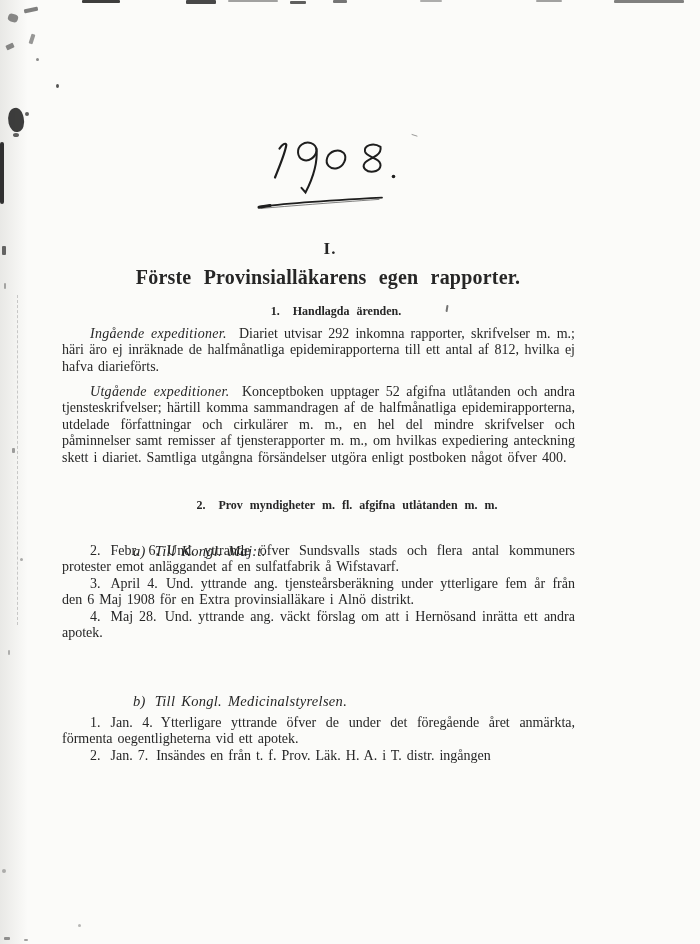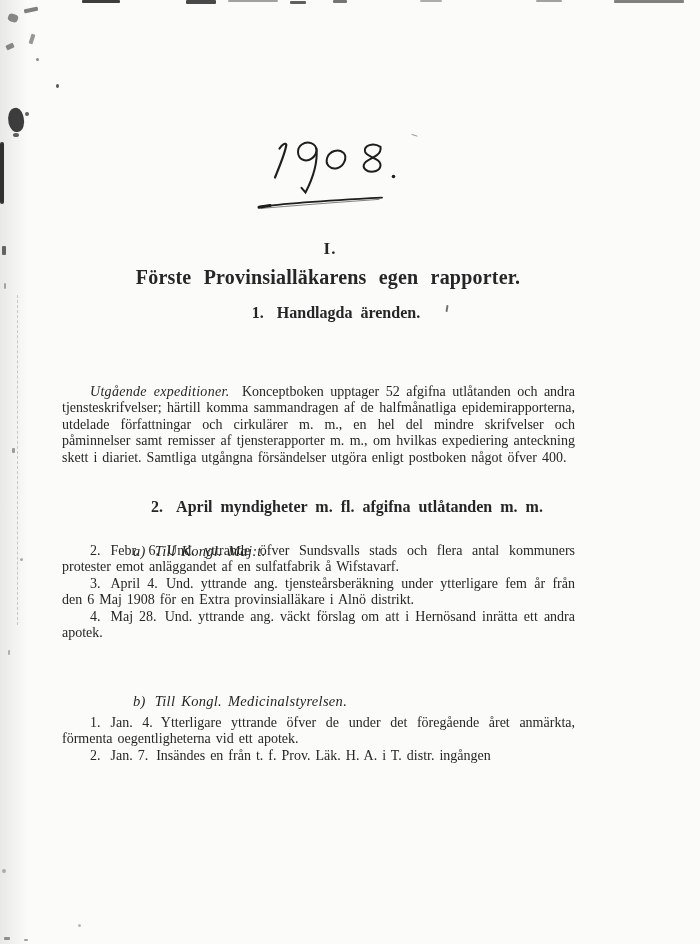--- a/index.html
+++ b/index.html
@@ -23,21 +23,21 @@
   .fold-line{
     position:absolute;left:17px;top:295px;height:330px;width:0;
     border-left:1px dashed rgba(40,40,40,0.22);
   }
   
   .hw-year{position:absolute;left:255px;top:127px;width:190px;height:92px;}
   
   .centered{position:absolute;text-align:center;}
   .numeral{left:20px;width:620px;top:239px;font-size:17px;font-weight:bold;letter-spacing:1px;}
   .page-title{left:10px;width:636px;top:266px;font-size:20px;font-weight:bold;word-spacing:7px;letter-spacing:0.2px;}
-  .sec-head{font-size:16px;font-weight:bold;word-spacing:4px;}
+  .sec-head{font-size:12px;font-weight:bold;word-spacing:4px;}
   .sec-head .sec-num{margin-right:13px;}
   .h1{left:26px;width:620px;top:304px;}
   .h2{left:37px;width:620px;top:498px;}
   
   .body-block{
     position:absolute;left:62px;width:513px;
     font-size:14px;line-height:16.4px;
     text-align:justify;word-spacing:1.5px;
   }
   .body-block p{margin:0;text-indent:28px;}
@@ -121,30 +121,36 @@
   </div>
 
   <div class="centered numeral">I.</div>
 
   <div class="centered page-title">Förste Provinsialläkarens egen rapporter.</div>
 
   <div class="centered sec-head h1">
     <span class="sec-num">1.</span><span>Handlagda ärenden.</span>
   </div>
 
+  <div class="body-block p1">
+    <p>
+      <span class="lead">Ingående expeditioner.</span>
+      <span>Diariet utvisar 292 inkomna rapporter, skrifvelser m. m.; häri äro ej inräknade de halfmånatliga epidemirapporterna till ett antal af 812, hvilka ej hafva diarieförts.</span>
+    </p>
+  </div>
 
   <div class="body-block p2">
     <p>
       <span class="lead">Utgående expeditioner.</span>
       <span>Konceptboken upptager 52 afgifna utlåtanden och andra tjensteskrifvelser; härtill komma sammandragen af de halfmånatliga epidemirapporterna, utdelade författningar och cirkulärer m. m., en hel del mindre skrifvelser och påminnelser samt remisser af tjensterapporter m. m., om hvilkas expediering anteckning skett i diariet. Samtliga utgångna försändelser utgöra enligt postboken något öfver 400.</span>
     </p>
   </div>
 
   <div class="centered sec-head h2">
-    <span class="sec-num">2.</span><span>April myndigheter m. fl. afgifna utlåtanden m. m.</span>
+    <span class="sec-num">2.</span><span>Prov myndigheter m. fl. afgifna utlåtanden m. m.</span>
   </div>
 
   <div class="sub-head sub-a">
     <span class="sub-label">a)</span><span>Till Kongl. Maj:t.</span>
   </div>
 
   <div class="body-block items-a">
     <p class="item">
       <span class="num">2.</span><span class="date">Febr. 6.</span><span>Und. yttrande öfver Sundsvalls stads och flera antal kommuners protester emot anläggandet af en sulfatfabrik å Wifstavarf.</span>
     </p>

